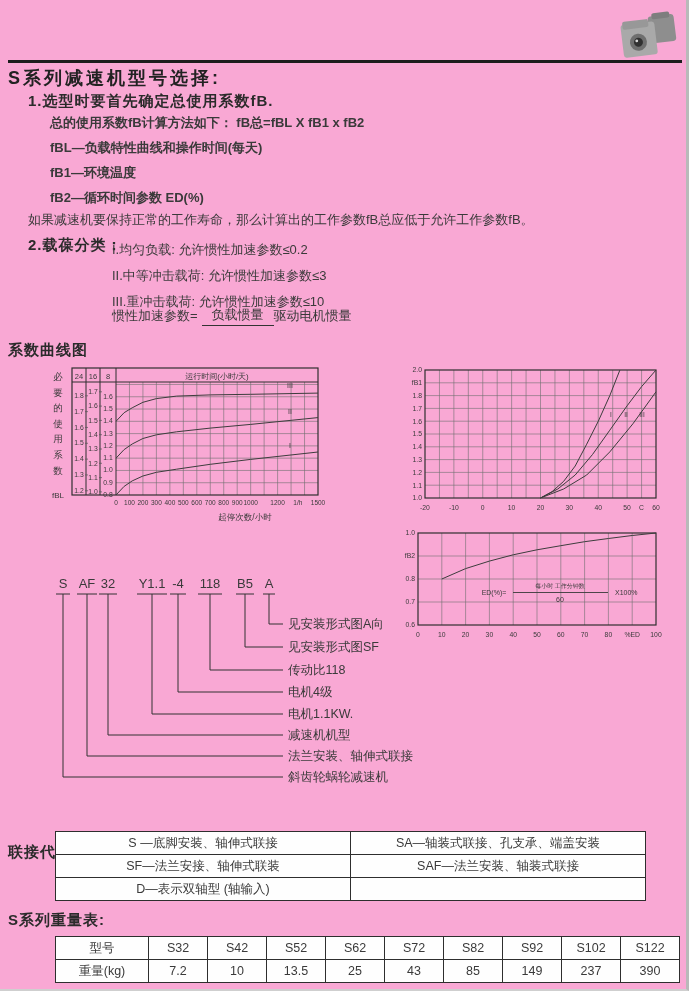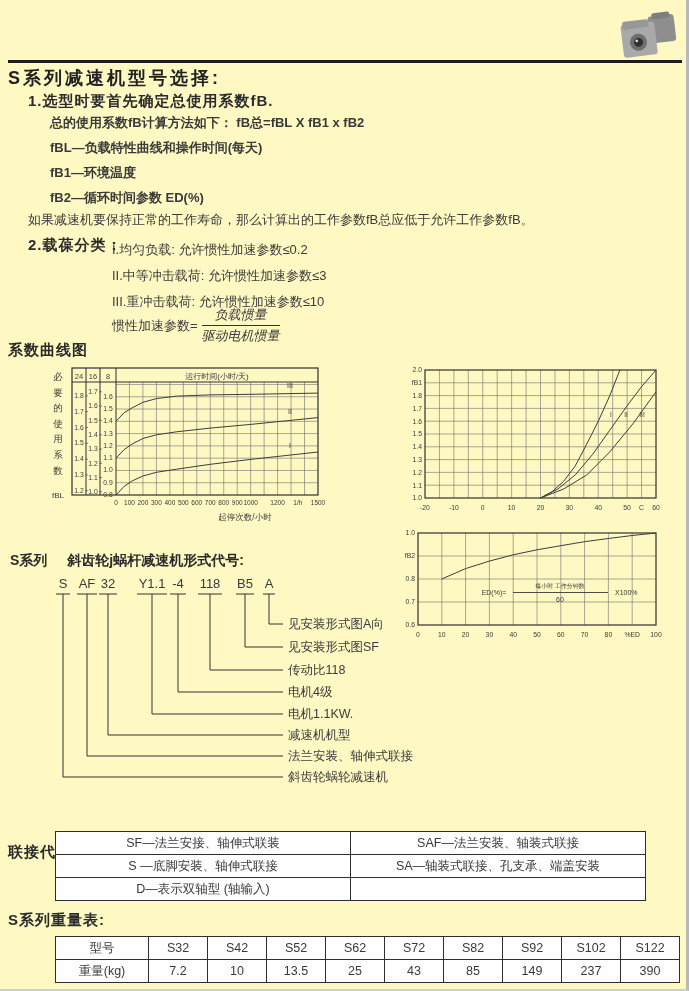--- a/index.html
+++ b/index.html
@@ -1,27 +1,27 @@
 <!DOCTYPE html>
 <html><head>
 <meta charset="utf-8">
 <style>
   html,body{margin:0;padding:0;background:#e8e8e8;}
-  #page{position:relative;width:689px;height:991px;background:#fef9c3;overflow:hidden;
+  #page{position:relative;width:689px;height:991px;background:#f9a8d4;overflow:hidden;
         font-family:"Liberation Sans","DejaVu Sans",sans-serif;color:#333;
         border-right:3px solid #b9b9b9;border-bottom:2px solid #cfcfcf;box-sizing:border-box;}
   .abs{position:absolute;}
   .rule{background:#1d1d1d;}
   .title{font-size:18px;font-weight:bold;letter-spacing:3px;color:#222;}
   .h1{font-size:15px;font-weight:bold;letter-spacing:1px;color:#2b2b2b;}
   .body-line{font-size:13px;line-height:25px;white-space:nowrap;color:#3a3a3a;font-weight:bold;}
   .item-line{font-size:13px;line-height:26px;white-space:nowrap;color:#3a3a3a;}
   .note{font-size:13px;white-space:nowrap;color:#3a3a3a;}
   .formula{display:flex;align-items:center;font-size:13px;color:#3a3a3a;}
-  .frac{display:inline-flex;flex-direction:column;text-align:center;margin-left:4px;font-style:italic;}
+  .frac{display:inline-flex;flex-direction:row;text-align:center;margin-left:4px;}
   .frac .num{border-bottom:1.5px solid #333;padding:0 10px 1px 10px;}
   .frac .den{padding-top:1px;}
   .model-heading{display:flex;gap:20px;font-size:14px;font-weight:bold;color:#2b2b2b;white-space:nowrap;}
   table.doc-table{border-collapse:collapse;table-layout:fixed;width:580px;background:#fefefe;}
   table.doc-table td{border:1.4px solid #2e2e2e;text-align:center;font-size:12.5px;
                      color:#3a3a3a;height:22px;padding:0 2px;overflow:hidden;white-space:nowrap;}
   svg text{font-family:"Liberation Sans","DejaVu Sans",sans-serif;fill:#3a3a3a;}
 </style>
 </head>
 <body>
@@ -268,24 +268,20 @@
       <polyline points="48.8,56.0 72.6,45.6 96.4,38.1 120.2,31.8 144.0,26.8 167.8,22.7 191.6,18.7 215.4,15.5 239.2,12.5 263.0,10.0" fill="none" stroke="#3d3d3d" stroke-width="1"></polyline>
       <g>
         <text x="101" y="72" font-size="7" text-anchor="middle">ED(%)=</text>
         <line x1="120" y1="69.5" x2="215" y2="69.5" stroke="#3a3a3a" stroke-width="0.9"></line>
         <text x="167" y="65" font-size="6" text-anchor="middle">每小时 工作分钟数</text>
         <text x="167" y="79" font-size="7" text-anchor="middle">60</text>
         <text x="222" y="72" font-size="7" text-anchor="start">X100%</text>
       </g>
     </svg>
 
-  <div class="abs model-heading" style="left:10px;top:552px">
-    <span>S系列</span>
-    <span>斜齿轮j蜗杆减速机形式代号:</span>
-  </div>
 
   <svg id="svg-code" class="abs" style="left:40px;top:570px" width="440" height="220" viewBox="0 0 440 220">
       <g>
         <text x="23" y="18" font-size="13" text-anchor="middle">S</text>
         <line x1="16" y1="24" x2="30" y2="24" stroke="#333" stroke-width="1"></line>
         <line x1="23" y1="24" x2="23" y2="207" stroke="#333" stroke-width="1"></line>
         <line x1="23" y1="207" x2="243" y2="207" stroke="#333" stroke-width="1"></line>
       </g>
       <g>
         <text x="47" y="18" font-size="13" text-anchor="middle">AF</text>
@@ -336,26 +332,26 @@
       <text x="248" y="148" font-size="12.5" text-anchor="start">电机1.1KW.</text>
       <text x="248" y="169" font-size="12.5" text-anchor="start">减速机机型</text>
       <text x="248" y="190" font-size="12.5" text-anchor="start">法兰安装、轴伸式联接</text>
       <text x="248" y="211" font-size="12.5" text-anchor="start">斜齿轮蜗轮减速机</text>
     </svg>
 
   <div class="abs h1" style="left:8px;top:843px">联接代号及形式:</div>
   <table class="doc-table abs" style="left:55px;top:831px">
     <tbody id="conn-body">
         <tr>
+          <td style="width: 290px;">S —底脚安装、轴伸式联接</td>
+          <td style="width: 290px;">SA—轴装式联接、孔支承、端盖安装</td>
+        </tr>
+        <tr>
           <td style="width: 290px;">SF—法兰安接、轴伸式联装</td>
           <td style="width: 290px;">SAF—法兰安装、轴装式联接</td>
-        </tr>
-        <tr>
-          <td style="width: 290px;">S —底脚安装、轴伸式联接</td>
-          <td style="width: 290px;">SA—轴装式联接、孔支承、端盖安装</td>
         </tr>
         <tr>
           <td style="width: 290px;">D—表示双轴型 (轴输入)</td>
           <td style="width: 290px;"></td>
         </tr>
       </tbody>
   </table>
 
   <div class="abs h1" style="left:8px;top:911px">S系列重量表:</div>
   <table class="doc-table abs" style="left:55px;top:936px">

